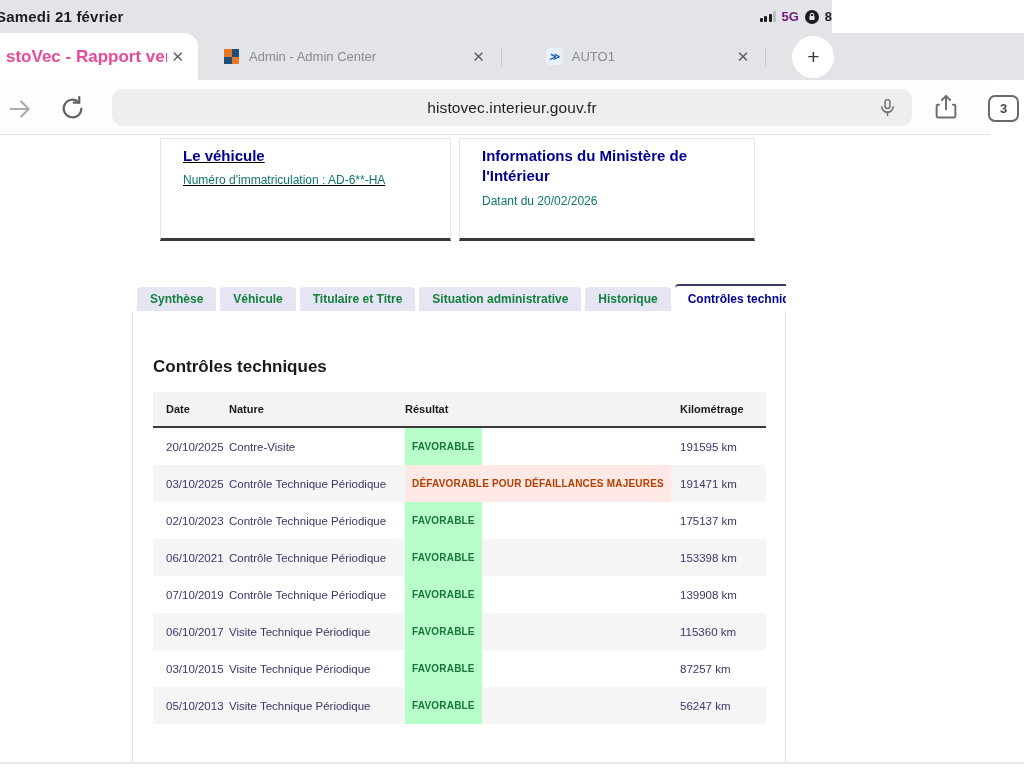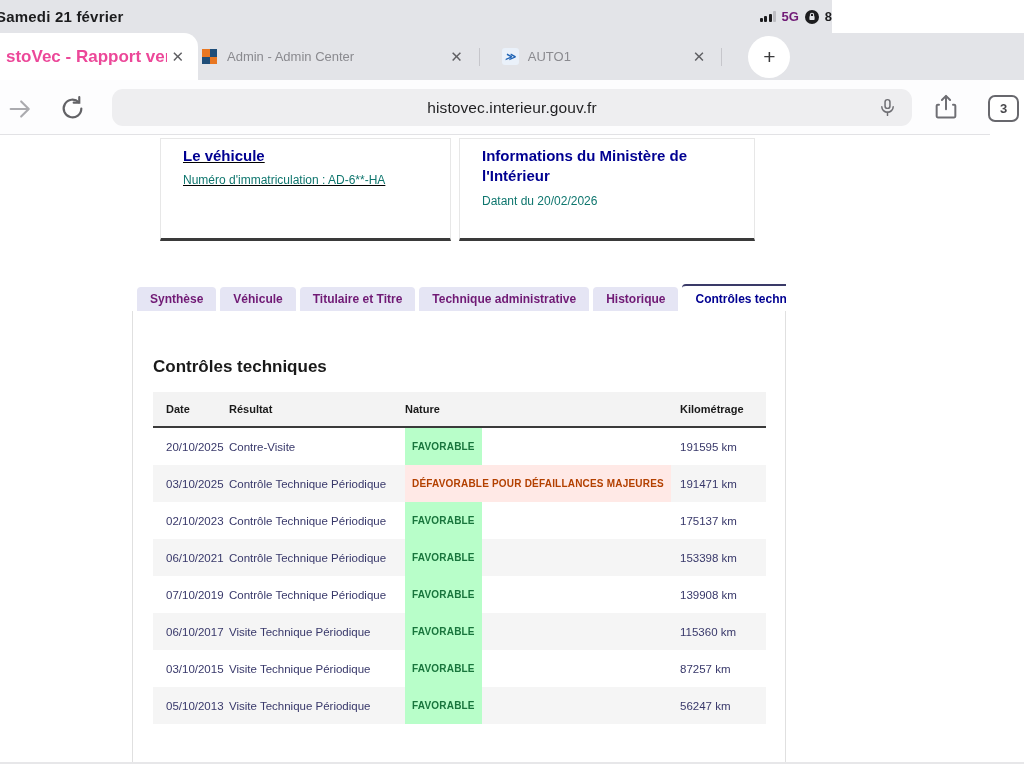--- a/index.html
+++ b/index.html
@@ -23,21 +23,21 @@
   .tab-strip { position:absolute; left:0; top:33px; width:1024px; height:47px;
     background:#E3E4E8; z-index:4; }
   .stab-active { position:absolute; left:-18px; top:0; width:216px; height:47px;
     background:#fff; border-radius:14px 14px 0 0; display:flex; align-items:center;
     padding:0 10px 0 24px; overflow:hidden; }
   .stab-active .stab-title { font-size:17px; font-weight:600; color:#ec4899;
     white-space:nowrap; overflow:hidden; flex:1; }
   .stab-x { font-size:15px; color:#5F5F63; padding:2px 4px; cursor:default; }
   .stab-inactive-zone { position:absolute; left:198px; top:0; right:0; height:47px;
     display:flex; align-items:center; }
-  .stab { display:flex; align-items:center; }
+  .stab { display:flex; align-items:center;margin-left:22px; }
   .stab .stab-title { font-size:13px; color:#8A8A8F; white-space:nowrap; }
   .fav-admin { width:15px; height:15px; display:grid; grid-template-columns:1fr 1fr;
     grid-template-rows:1fr 1fr; margin:0 10px 0 4px; }
   .fav-admin i:nth-child(1){background:#E87722} .fav-admin i:nth-child(2){background:#1F4E79}
   .fav-admin i:nth-child(3){background:#1F4E79} .fav-admin i:nth-child(4){background:#E87722}
   .fav-auto { width:17px; height:17px; border-radius:3px; background:#EAF1FA;
     color:#1F63B5; font-size:10px; font-weight:700; display:flex; align-items:center;
     justify-content:center; margin:0 9px 0 10px; font-style:italic; }
   .tab-sep { width:1px; height:18px; background:#C6C6CB; margin:0 12px; }
   .new-tab-btn { width:42px; height:42px; border-radius:50%; background:#fff;
@@ -67,21 +67,21 @@
 
   .card { position:absolute; background:#fff; border:1px solid #E7E7E7;
     border-bottom:3px solid #3A3A3A; padding:7px 22px; }
   .card-vehicule { left:160px; top:3px; width:291px; height:103px;text-decoration:underline; }
   .card-ministere { left:459px; top:3px; width:296px; height:103px; }
   .card-title { font-size:15px; font-weight:700; color:#000091; line-height:1.35; margin-bottom:7px; }
   .card-body { font-size:12px; color:#0f766e; }
 
   .dsfr-tabs { position:absolute; left:137px; top:149px; height:27px;
     display:flex; align-items:flex-end; gap:4px; white-space:nowrap; }
-  .dsfr-tab { background:#E5E5F4; color:#701a75; font-size:12px; font-weight:700;
+  .dsfr-tab { background:#E5E5F4; color:#15803d; font-size:12px; font-weight:700;
     padding:5px 13px 6px; border-radius:4px 4px 0 0; height:24px; }
   .dsfr-tab.active { background:#fff; color:#000091; height:27px;
     border-top:2px solid #3A3A68; padding-top:6px; }
 
   .panel { position:absolute; left:132px; top:176px; width:654px; height:451px;
     border-left:1px solid #E0E0E0; border-right:1px solid #E0E0E0; background:#fff; }
   .section-title { margin:46px 0 0 20px; font-size:17px; font-weight:700; color:#1A1A1A; }
 
   .ct-table { margin:15px 20px 0; width:613px; font-size:11.5px; }
   .ct-row { display:grid; grid-template-columns:76px 176px 275px 86px; align-items:center; }
@@ -191,34 +191,34 @@
   </div>
   <div class="card card-ministere">
     <div class="card-title">Informations du Ministère de l'Intérieur</div>
     <div class="card-body">Datant du 20/02/2026</div>
   </div>
 
   <div class="dsfr-tabs">
     <span class="dsfr-tab">Synthèse</span>
     <span class="dsfr-tab">Véhicule</span>
     <span class="dsfr-tab">Titulaire et Titre</span>
-    <span class="dsfr-tab">Technique administrative</span>
+    <span class="dsfr-tab">Situation administrative</span>
     <span class="dsfr-tab">Historique</span>
     <span class="dsfr-tab active">Contrôles techniques</span>
 
   </div>
 
   <div class="panel">
     <h2 class="section-title">Contrôles techniques</h2>
 
     <div class="ct-table">
       <div class="ct-row ct-head">
         <span class="ct-cell c1">Date</span>
+        <span class="ct-cell">Nature</span>
         <span class="ct-cell">Résultat</span>
-        <span class="ct-cell">Nature</span>
         <span class="ct-cell">Kilométrage</span>
       </div>
       <div class="ct-body">
         <div class="ct-row">
           <span class="ct-cell c1">20/10/2025</span>
           <span class="ct-cell">Contre-Visite</span>
           <span class="ct-cell"><span class="badge success">FAVORABLE</span></span>
           <span class="ct-cell">191595 km</span>
         </div>
         <div class="ct-row">

